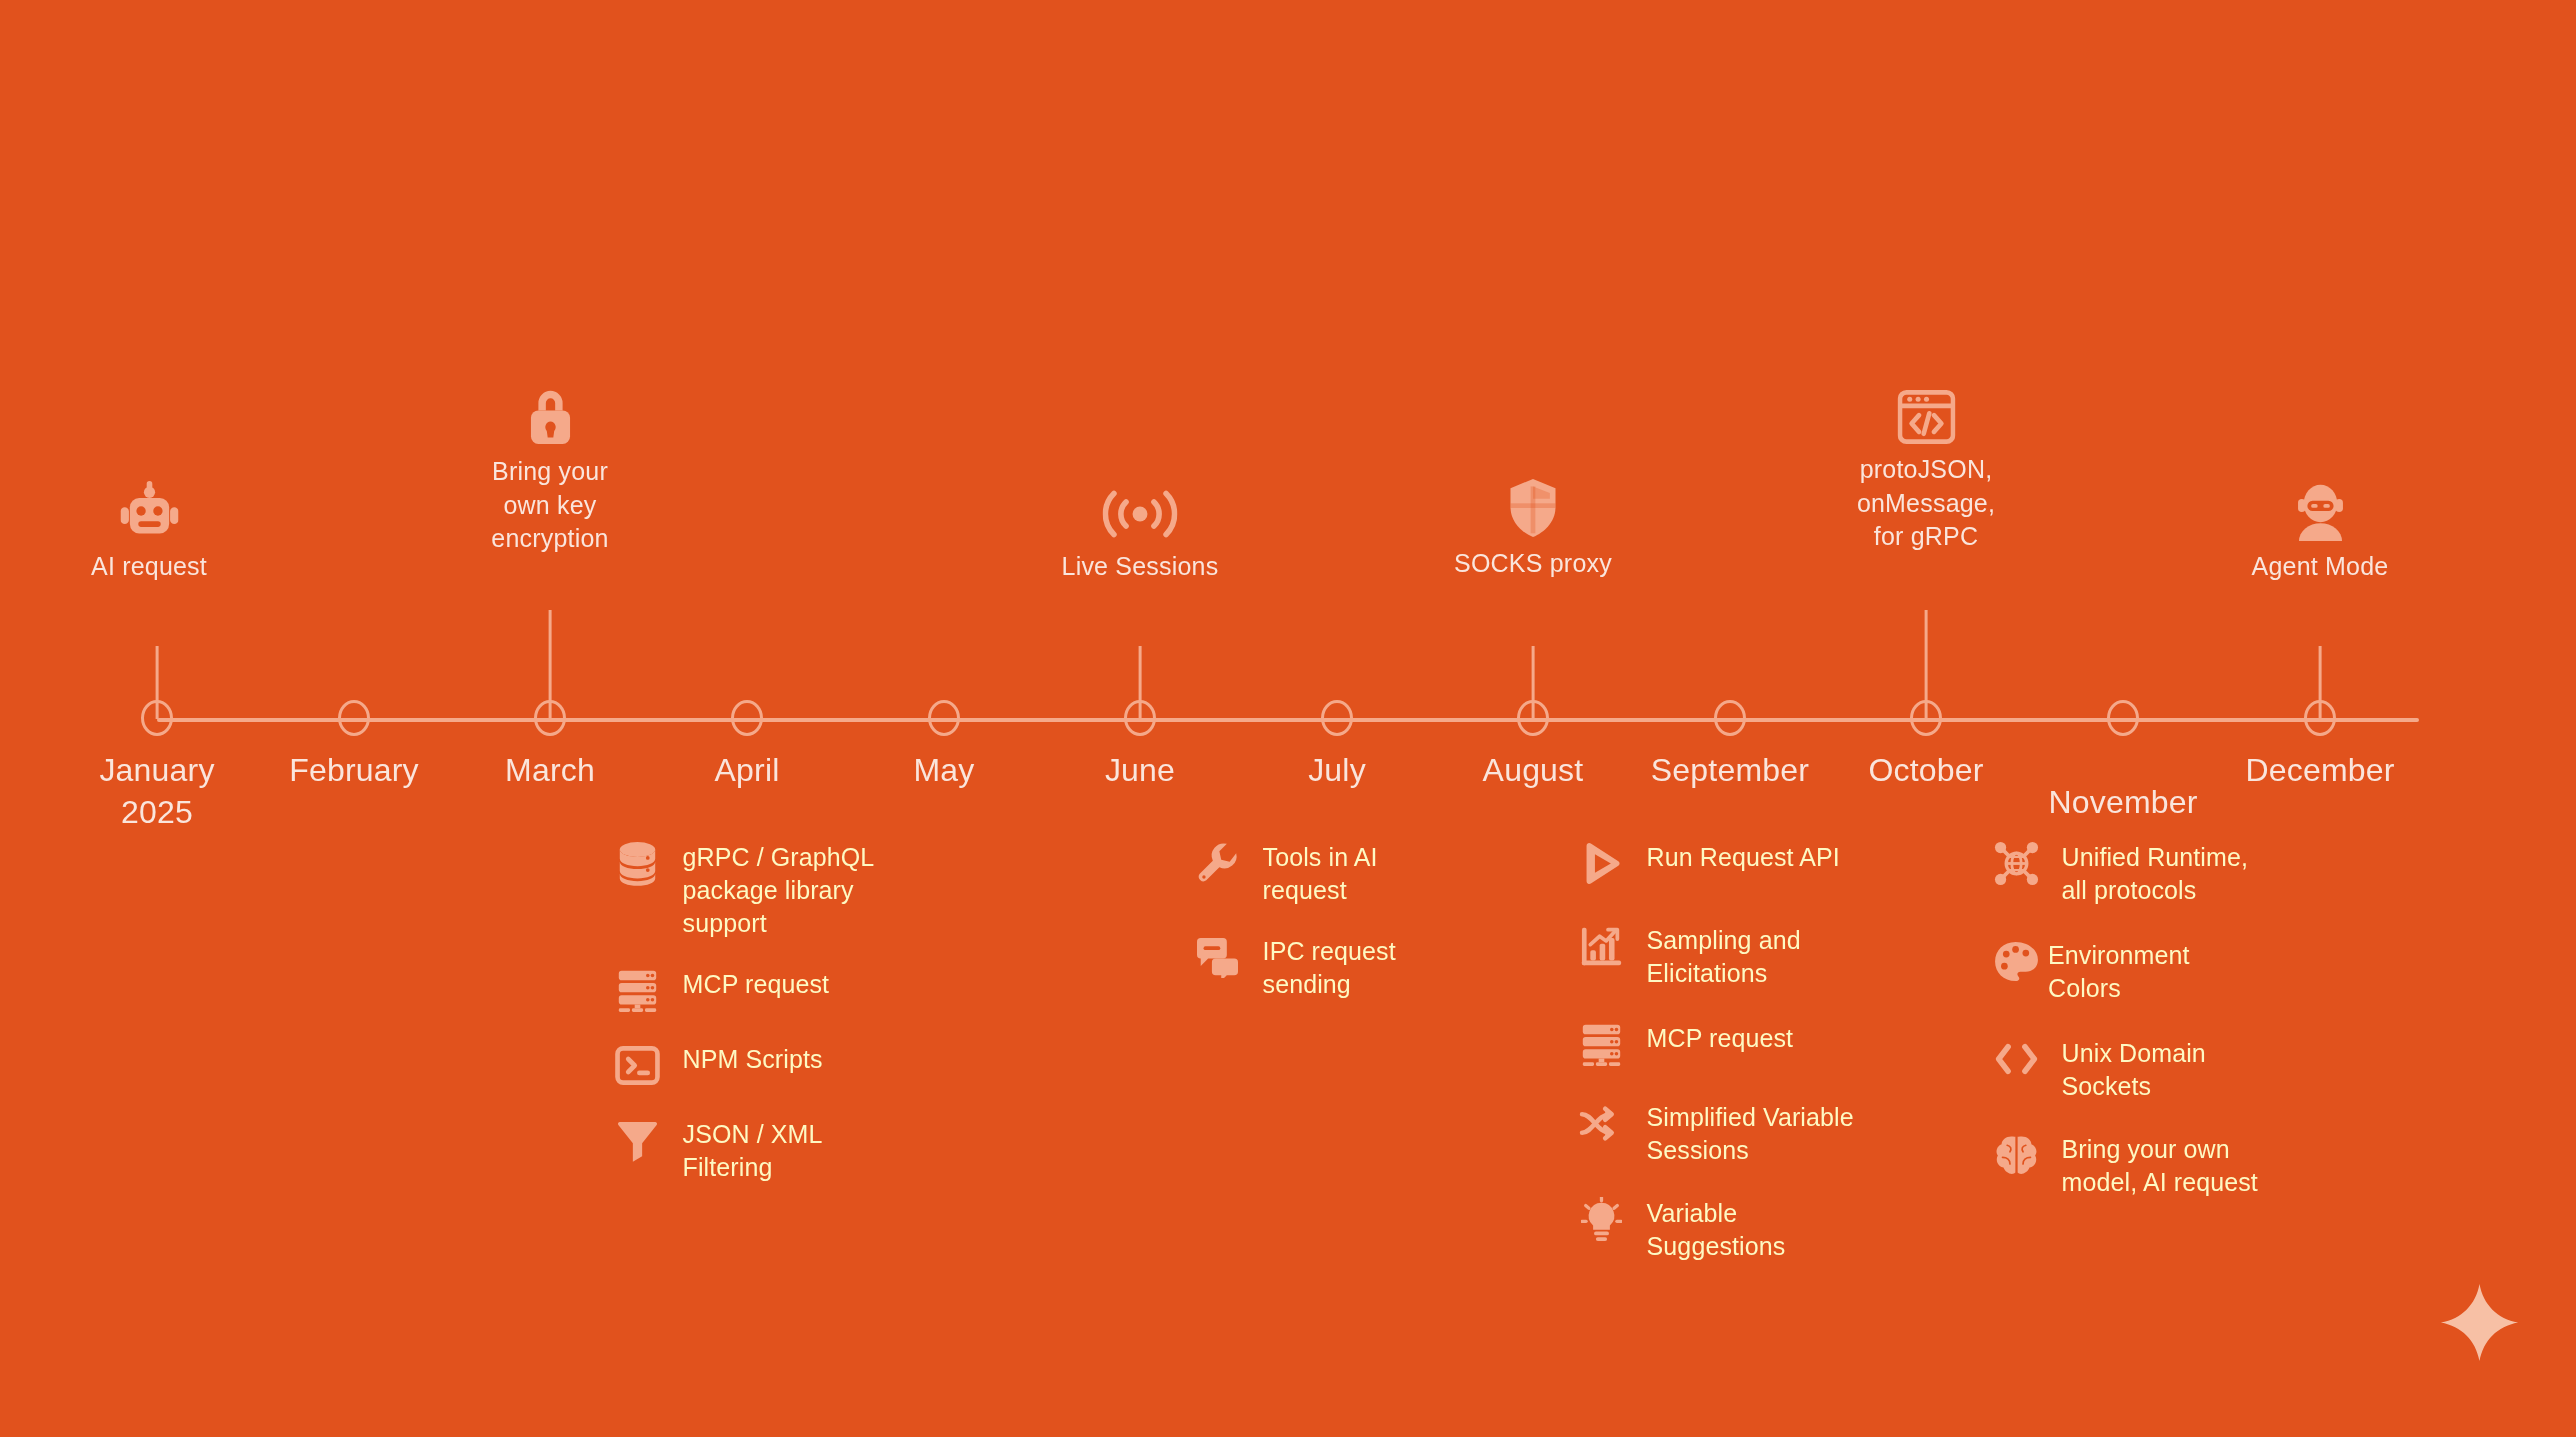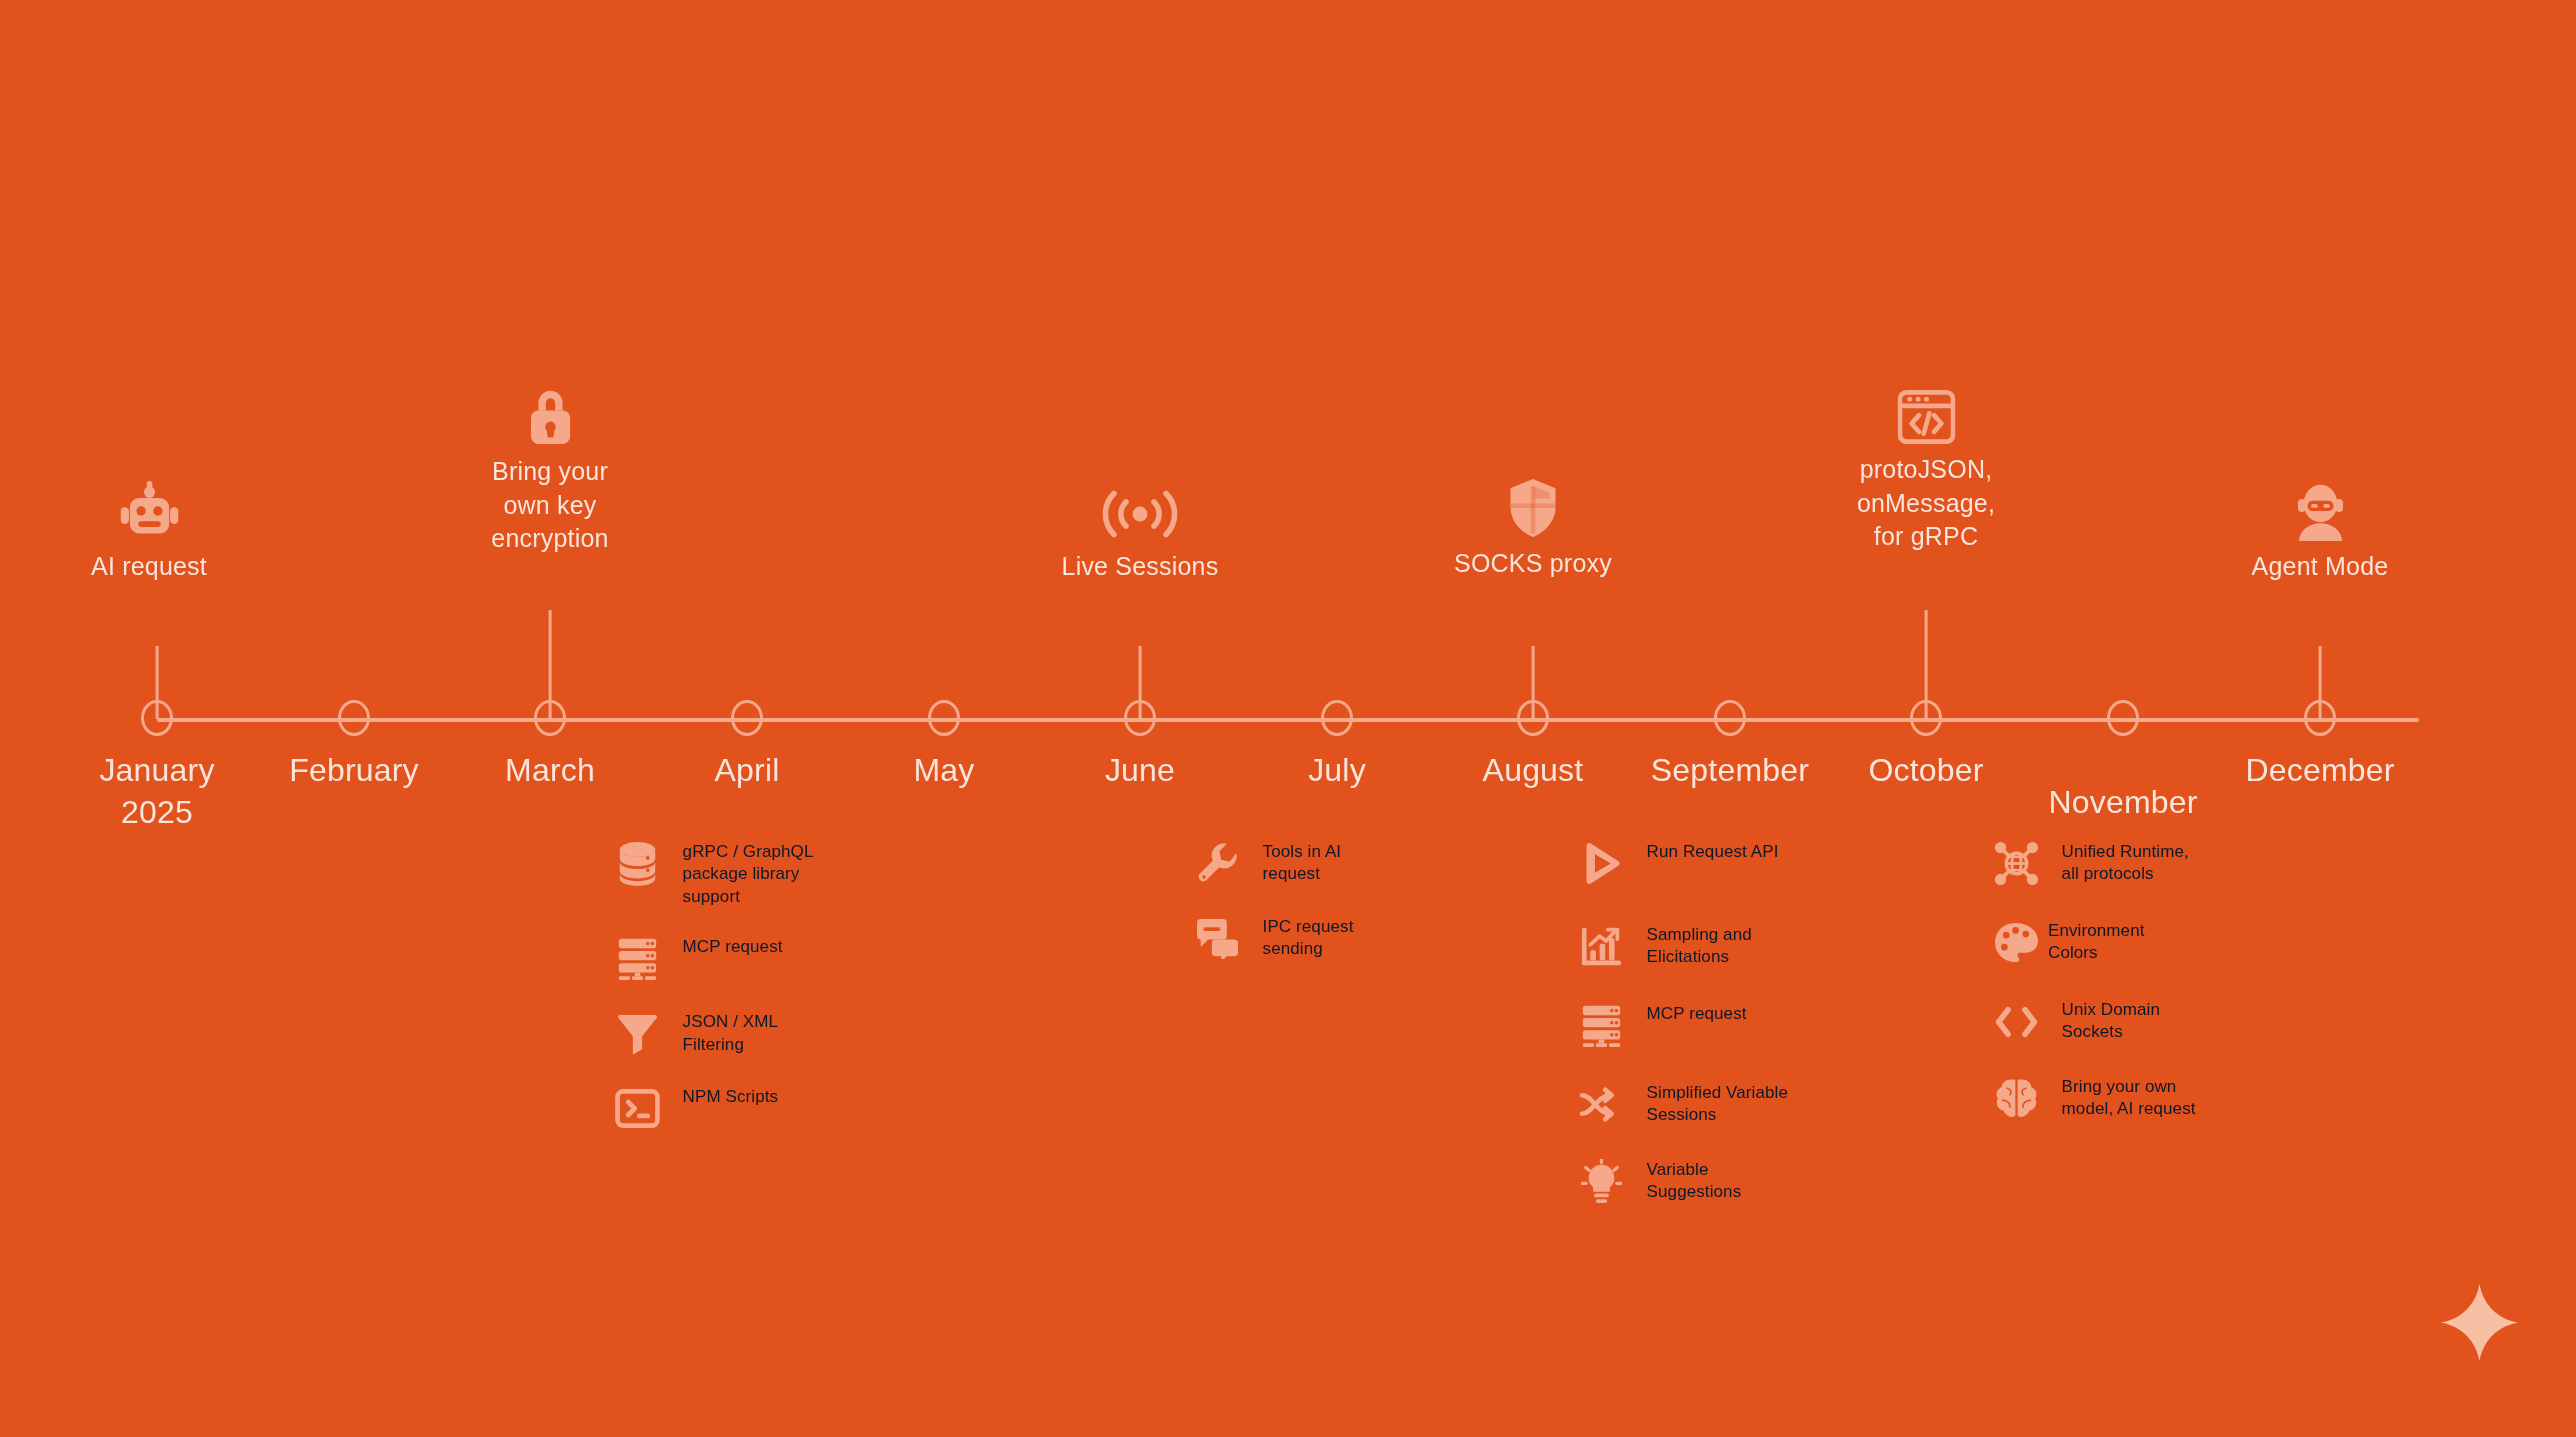--- a/index.html
+++ b/index.html
@@ -78,23 +78,23 @@
     align-items:flex-start;
     gap:20.6px;
     margin-bottom:26px;
   }
   .feat-icon{
     flex:0 0 49px;
     width:49px; height:49px;
     display:flex; align-items:center; justify-content:center;
   }
   .feat-text{
-    font-size:17px;
+    font-size:25px;
     line-height:1.32;
-    color:#0f172a;
+    color:#fef9c3;
     white-space:pre-line;
     padding-top:1.9px;
     letter-spacing:0.1px;
   }
 
   
   .sparkle{ position:absolute; right:56px; bottom:75px; }
 
   svg{ display:block; }
 </style>
@@ -260,37 +260,37 @@
           <rect x="3" y="42" width="12" height="4" rx="1.5"></rect>
           <rect x="17" y="42" width="12" height="4" rx="1.5"></rect>
           <rect x="31" y="42" width="12" height="4" rx="1.5"></rect>
         </svg>
       </span>
       <span class="feat-text">MCP request</span>
     </div>
 
     <div class="feat-item">
       <span class="feat-icon">
-        <svg width="39" height="43" viewBox="0 0 42 46" fill="#F5A98A">
-          <path d="M2 3 h38 a2 2 0 0 1 1.6 3.2 L26 26 v14 l-10 6 V26 L0.4 6.2 A2 2 0 0 1 2 3z"></path>
-        </svg>
-      </span>
-      <span class="feat-text">JSON / XML
-Filtering</span>
-    </div>
-
-    <div class="feat-item">
-      <span class="feat-icon">
         <svg width="45" height="39" viewBox="0 0 48 42" fill="none">
           <rect x="2.5" y="2.5" width="43" height="37" rx="6" stroke="#F5A98A" stroke-width="5"></rect>
           <path d="M14 14 L21 21 L14 28" stroke="#F5A98A" stroke-width="5" stroke-linecap="round" stroke-linejoin="round"></path>
           <path d="M26 29 H35" stroke="#F5A98A" stroke-width="5" stroke-linecap="round"></path>
         </svg>
       </span>
       <span class="feat-text">NPM Scripts</span>
+    </div>
+
+    <div class="feat-item">
+      <span class="feat-icon">
+        <svg width="39" height="43" viewBox="0 0 42 46" fill="#F5A98A">
+          <path d="M2 3 h38 a2 2 0 0 1 1.6 3.2 L26 26 v14 l-10 6 V26 L0.4 6.2 A2 2 0 0 1 2 3z"></path>
+        </svg>
+      </span>
+      <span class="feat-text">JSON / XML
+Filtering</span>
     </div>
   </div>
 
   <div class="feat-col" style="left:1193px; top:839px; width:309px;">
 
     <div class="feat-item">
       <span class="feat-icon">
         <svg width="43" height="43" viewBox="0 0 46 46" fill="#F5A98A">
           <path d="M43 12 a13 13 0 0 1 -18 15 L11 41 a5 5 0 0 1 -7 -7 L18 20 A13 13 0 0 1 33 2 l-8 8 2 9 9 2 z"></path>
           <circle cx="8.5" cy="37.5" r="1.8" fill="#E1521D"></circle>

